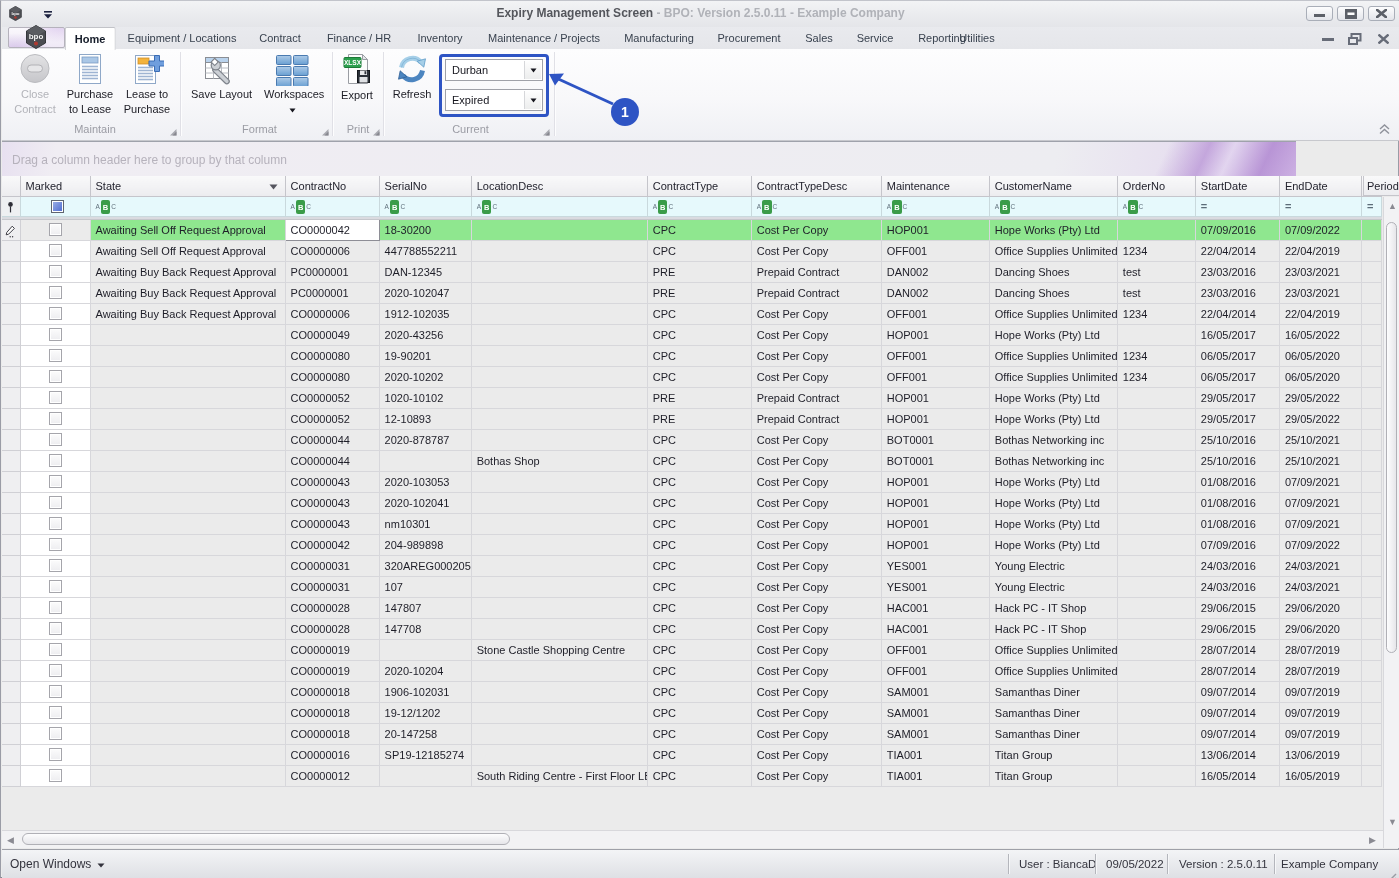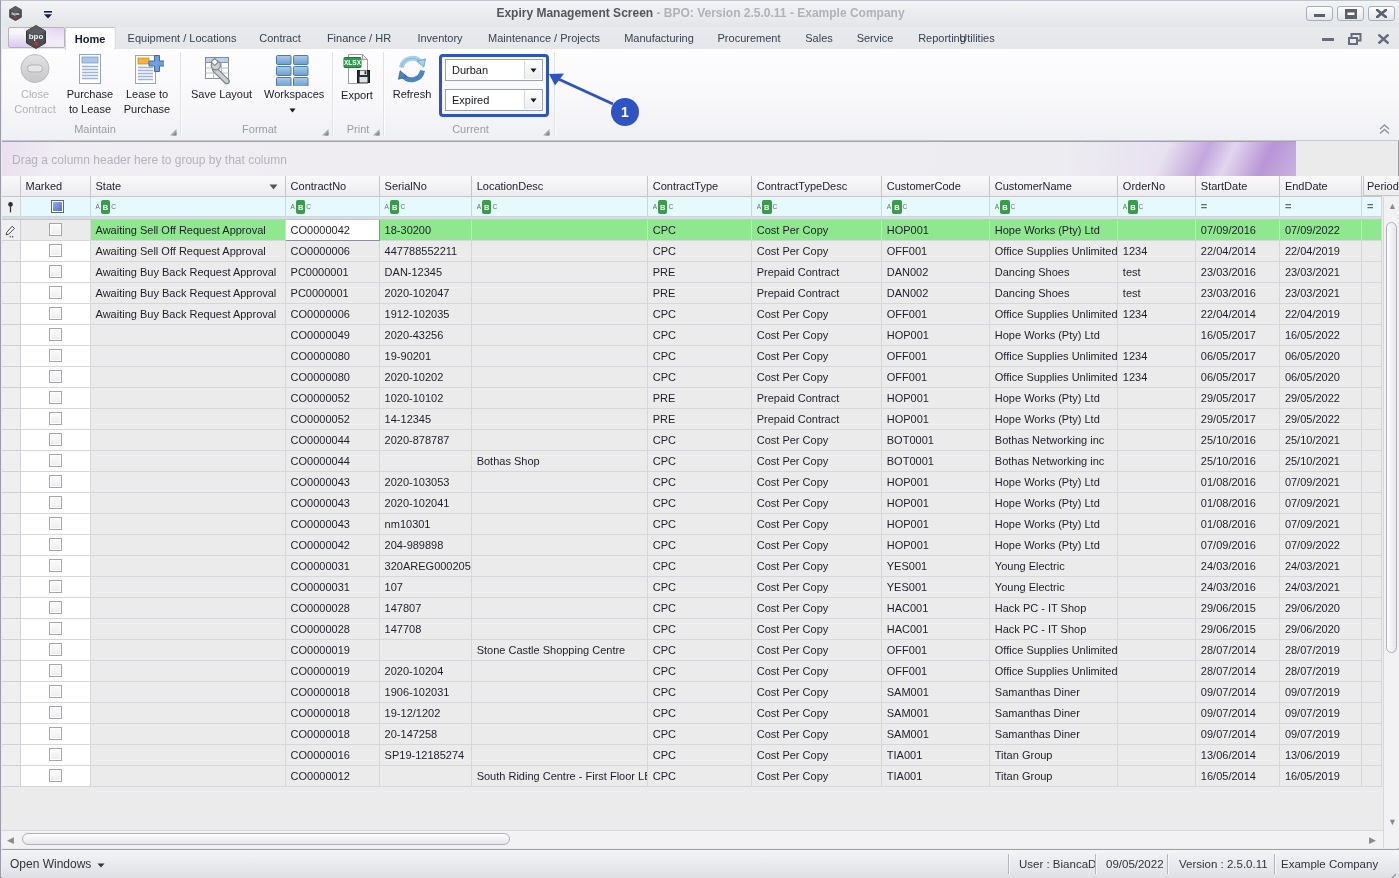--- a/index.html
+++ b/index.html
@@ -292,21 +292,21 @@
             <td class="ind"></td>
             <td class="c1">Marked</td>
             <td class="c2" style="text-align:left;position:relative">State<svg width="9" height="6" viewBox="0 0 9 6" style="position:absolute;right:7px;top:8px">
                 <path d="M0.5 0.5 L8.5 0.5 L4.5 5.5 Z" fill="#55555f"></path>
               </svg></td>
             <td>ContractNo</td>
             <td>SerialNo</td>
             <td>LocationDesc</td>
             <td>ContractType</td>
             <td>ContractTypeDesc</td>
-            <td>CustomerCode</td>
+            <td>Maintenance</td>
             <td>CustomerName</td>
             <td>OrderNo</td>
             <td>StartDate</td>
             <td>EndDate</td>
             <td>Period</td>
           </tr>
           <tr class="flt">
             <td class="ind">
               <svg width="9" height="13" viewBox="0 0 9 13" style="display:block;margin:3px auto 0">
                 <circle cx="4.5" cy="3.4" r="2.3" fill="#2e2e36"></circle>
@@ -478,21 +478,21 @@
             <td></td>
             <td>29/05/2017</td>
             <td>29/05/2022</td>
             <td></td>
           </tr>
           <tr>
             <td class="ind"></td>
             <td class="mk"><span class="cb cbn"></span></td>
             <td></td>
             <td>CO0000052</td>
-            <td>14-12345</td>
+            <td>12-10893</td>
             <td></td>
             <td>PRE</td>
             <td>Prepaid Contract</td>
             <td>HOP001</td>
             <td>Hope Works (Pty) Ltd</td>
             <td></td>
             <td>29/05/2017</td>
             <td>29/05/2022</td>
             <td></td>
           </tr>

